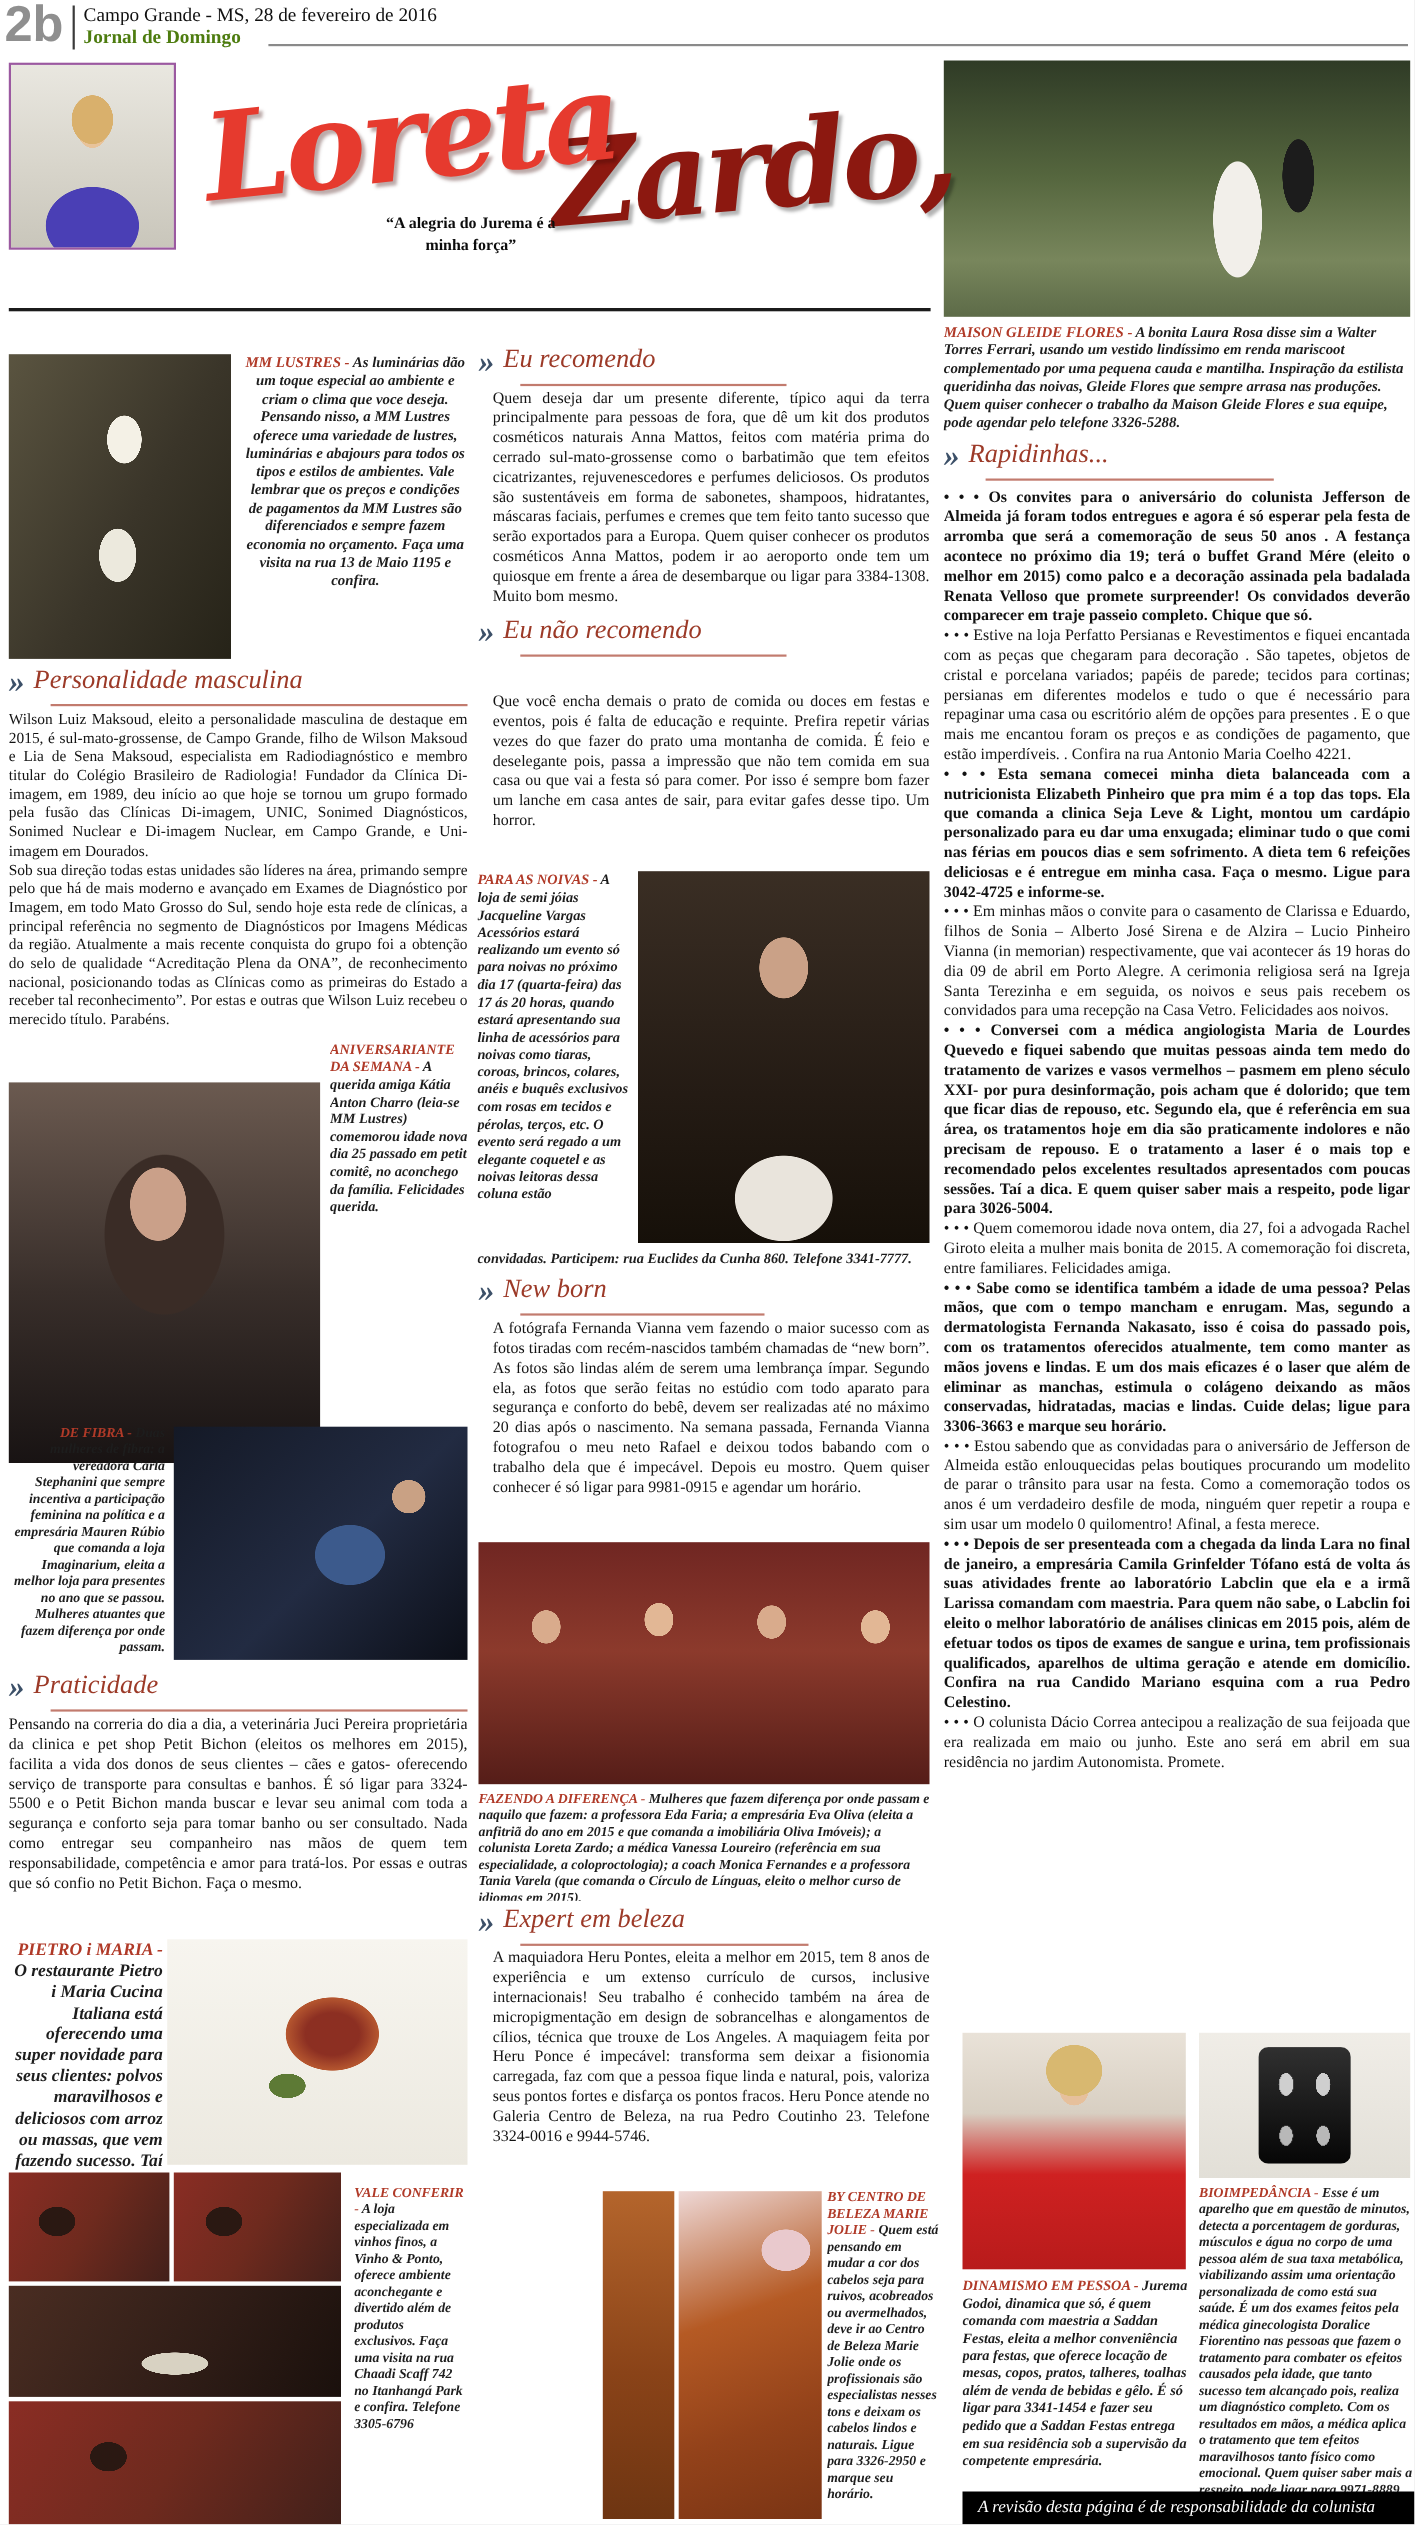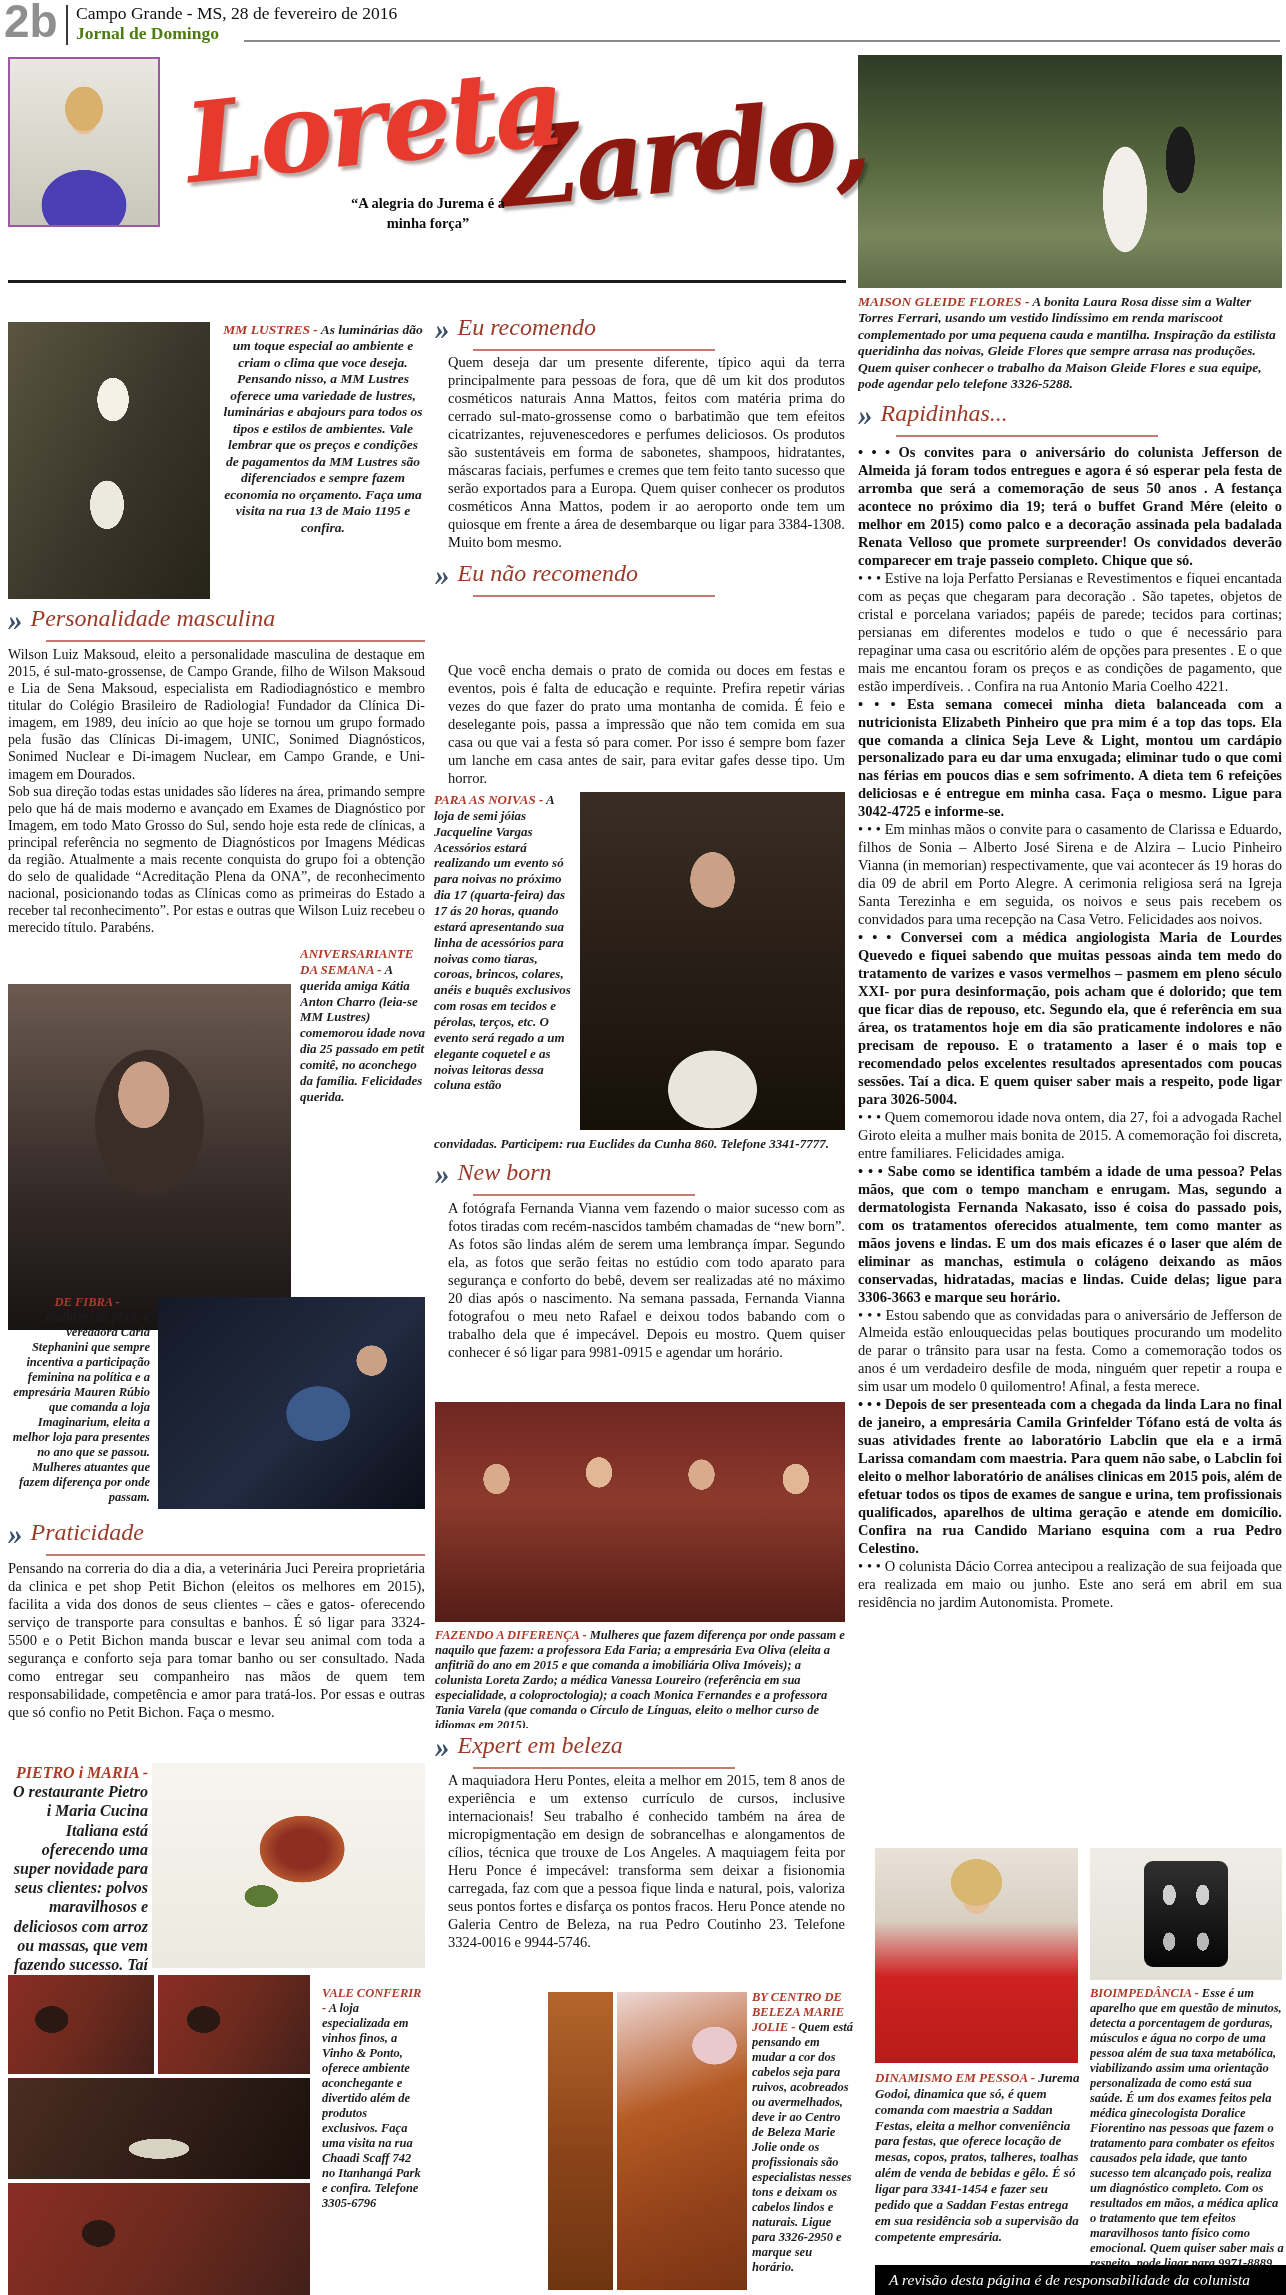--- a/index.html
+++ b/index.html
@@ -184,21 +184,21 @@
     <div class="rule"></div>
   </div>
   <div class="abs bodytxt" style="left:448px;top:354px;width:397px;height:230px;">
     <p>Quem deseja dar um presente diferente, típico aqui da terra principalmente para pessoas de fora, que dê um kit dos produtos cosméticos naturais Anna Mattos, feitos com matéria prima do cerrado sul-mato-grossense como o barbatimão que tem efeitos cicatrizantes, rejuvenescedores e perfumes deliciosos. Os produtos são sustentáveis em forma de sabonetes, shampoos, hidratantes, máscaras faciais, perfumes e cremes que tem feito tanto sucesso que serão exportados para a Europa. Quem quiser conhecer os produtos cosméticos Anna Mattos, podem ir ao aeroporto onde tem um quiosque em frente a área de desembarque ou ligar para 3384-1308. Muito bom mesmo.</p>
   </div>
 
   <div class="abs sec" style="left:435px;top:559px;width:280px;">
     <span class="chev">»</span><span class="ttl">Eu não recomendo</span>
     <div class="rule"></div>
   </div>
-  <div class="abs bodytxt" style="left:448px;top:630px;width:397px;height:158px;margin-top:32px;">
+  <div class="abs bodytxt" style="left:448px;top:630px;width:397px;height:158px;">
     <p>Que você encha demais o prato de comida ou doces em festas e eventos, pois é falta de educação e requinte. Prefira repetir várias vezes do que fazer do prato uma montanha de comida. É feio e deselegante pois, passa a impressão que não tem comida em sua casa ou que vai a festa só para comer. Por isso é sempre bom fazer um lanche em casa antes de sair, para evitar gafes desse tipo. Um horror.</p>
   </div>
 
   <div class="abs cap f13" style="left:434px;top:792px;width:140px;height:340px;">
     <span class="lbl">PARA AS NOIVAS - </span><span>A loja de semi jóias Jacqueline Vargas Acessórios estará realizando um evento só para noivas no próximo dia 17 (quarta-feira) das 17 ás 20 horas, quando estará apresentando sua linha de acessórios para noivas como tiaras, coroas, brincos, colares, anéis e buquês exclusivos com rosas em tecidos e pérolas, terços, etc. O evento será regado a um elegante coquetel e as noivas leitoras dessa coluna estão</span>
   </div>
   <div class="abs ph" id="ph-bride" style="left:580px;top:792px;width:265px;height:338px;"></div>
   <div class="abs cap f13" style="left:434px;top:1136px;width:411px;height:18px;">
     <span>convidadas. Participem: rua Euclides da Cunha 860. Telefone 3341-7777.</span>
   </div>

